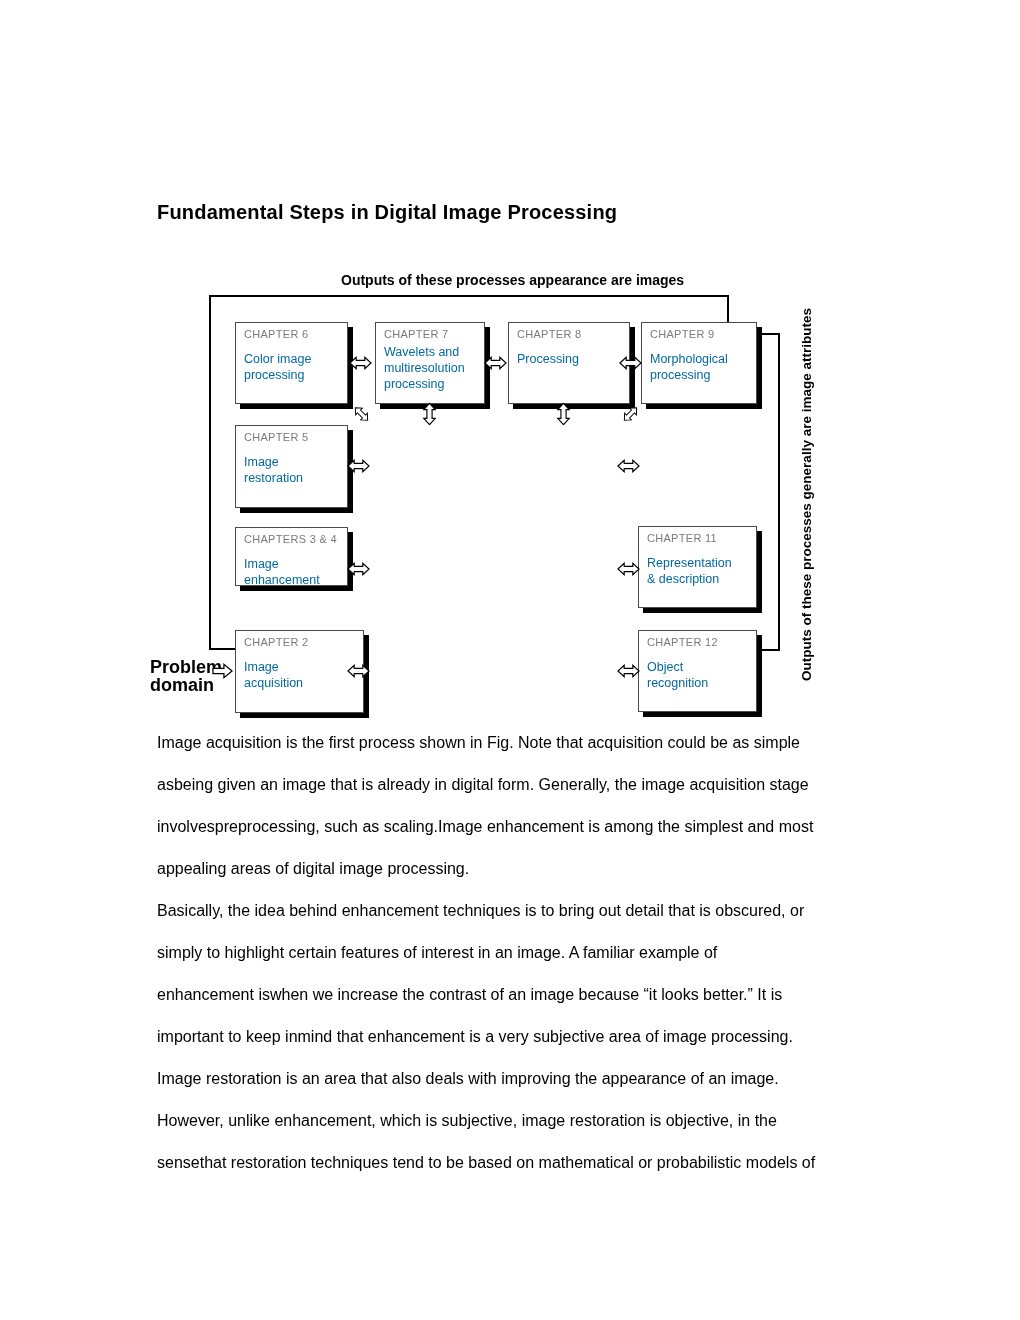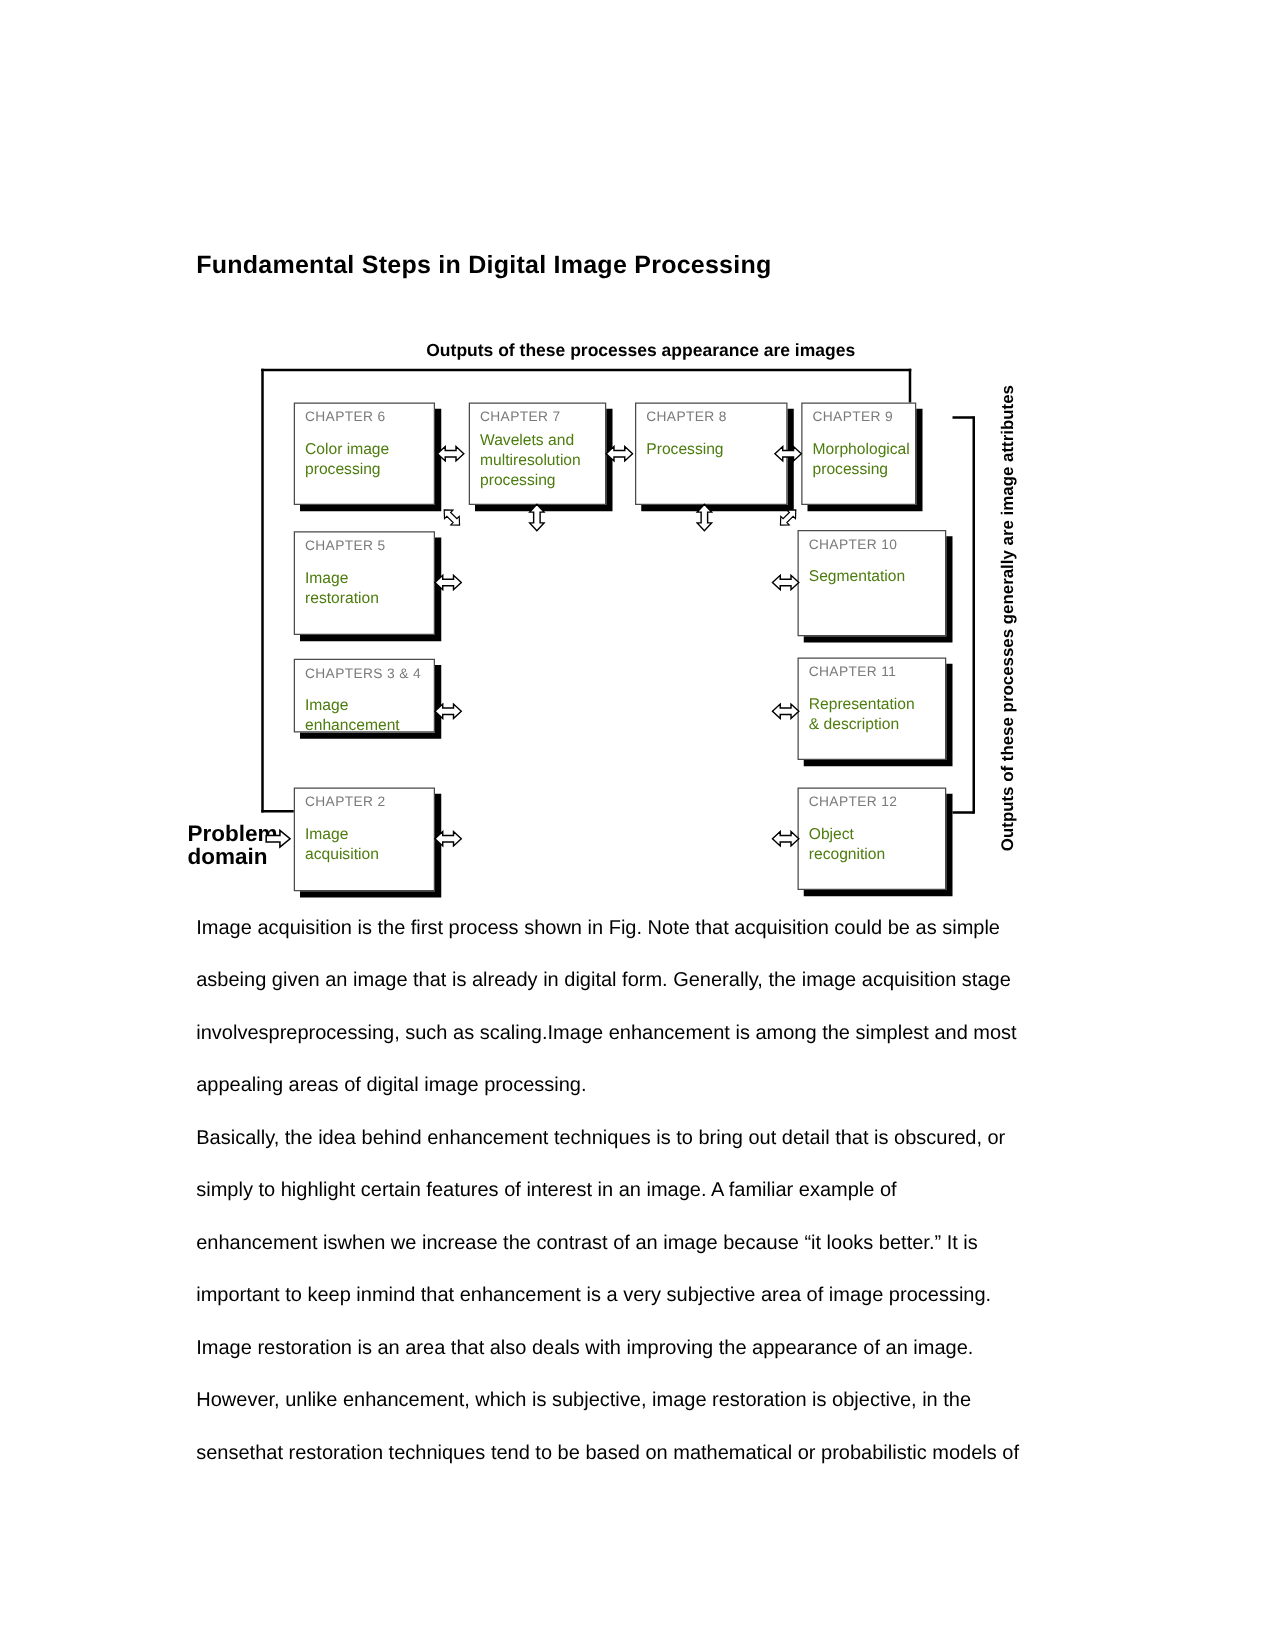--- a/index.html
+++ b/index.html
@@ -7,21 +7,21 @@
         font-family:Liberation Sans, sans-serif;color:#000;padding-left:37px;}
   .title{position:absolute;left:157px;top:201px;margin:0;font-size:20px;font-weight:bold;
          letter-spacing:0.2px;white-space:nowrap;}
   
   .diagram{position:absolute;left:0;top:0;width:1020px;height:740px;}
   .cap-top{position:absolute;left:341px;top:272px;font-size:14px;font-weight:bold;white-space:nowrap;}
   .line{position:absolute;background:#000;}
   .chapbox{position:absolute;background:#fff;border:1.4px solid #4a4a4a;box-sizing:border-box;
            box-shadow:5px 5px 0 #000;padding:5px 4px 0 8px;}
   .chap-h{font-size:11px;color:#7a7a7a;letter-spacing:0.3px;white-space:pre-line;}
-  .chap-b{font-size:12.5px;color:#4d7c0f;margin-top:11px;line-height:16px;white-space:pre-line;}
+  .chap-b{font-size:12.5px;color:#0369a1;margin-top:11px;line-height:16px;white-space:pre-line;}
   .kb{position:absolute;background:#fff;border:1.4px solid #4a4a4a;box-sizing:border-box;
       box-shadow:5px 5px 0 #000;display:flex;align-items:center;justify-content:center;}
   .kb span{font-size:14px;transform:translateY(-12px);}
   .arr{position:absolute;overflow:visible;}
   .rot90{transform:rotate(90deg);}
   .rot45{transform:rotate(45deg);}
   .rotm45{transform:rotate(-45deg);}
   .sidelabel{position:absolute;left:609px;top:487px;width:394px;text-align:center;
              font-size:13.5px;font-weight:bold;transform:rotate(-90deg);white-space:nowrap;}
   .probdom{position:absolute;left:150px;top:658px;width:70px;font-size:18px;font-weight:bold;
@@ -65,47 +65,43 @@
     <div class="chapbox" style="left:375px;top:322px;width:110px;height:82px">
       <div class="chap-h">CHAPTER 7</div>
       <div class="chap-b" style="margin-top:4px">Wavelets and
 multiresolution
 processing</div>
     </div>
     <div class="chapbox" style="left:508px;top:322px;width:122px;height:82px">
       <div class="chap-h">CHAPTER 8</div>
       <div class="chap-b">Processing</div>
     </div>
-    <div class="chapbox" style="left:641px;top:322px;width:92px;height:82px">
+    <div class="chapbox" style="left:641px;top:322px;width:116px;height:82px">
       <div class="chap-h">CHAPTER 9</div>
       <div class="chap-b">Morphological
 processing</div>
     </div>
 
     <div class="chapbox" style="left:235px;top:425px;width:113px;height:83px">
       <div class="chap-h">CHAPTER 5</div>
       <div class="chap-b">Image
 restoration</div>
     </div>
     <div class="chapbox" style="left:235px;top:527px;width:113px;height:59px">
       <div class="chap-h">CHAPTERS 3 &amp; 4</div>
       <div class="chap-b">Image
 enhancement</div>
     </div>
-    <div class="chapbox" style="left:235px;top:630px;width:113px;height:83px">
+    <div class="chapbox" style="left:235px;top:630px;width:129px;height:83px">
       <div class="chap-h">CHAPTER 2</div>
       <div class="chap-b">Image
 acquisition</div>
     </div>
 
 
-    <div class="chapbox" style="left:638px;top:424px;width:119px;height:85px">
-      <div class="chap-h">CHAPTER 10</div>
-      <div class="chap-b">Segmentation</div>
-    </div>
     <div class="chapbox" style="left:638px;top:526px;width:119px;height:82px">
       <div class="chap-h">CHAPTER 11</div>
       <div class="chap-b">Representation
 &amp; description</div>
     </div>
     <div class="chapbox" style="left:638px;top:630px;width:119px;height:82px">
       <div class="chap-h">CHAPTER 12</div>
       <div class="chap-b">Object
 recognition</div>
     </div>

